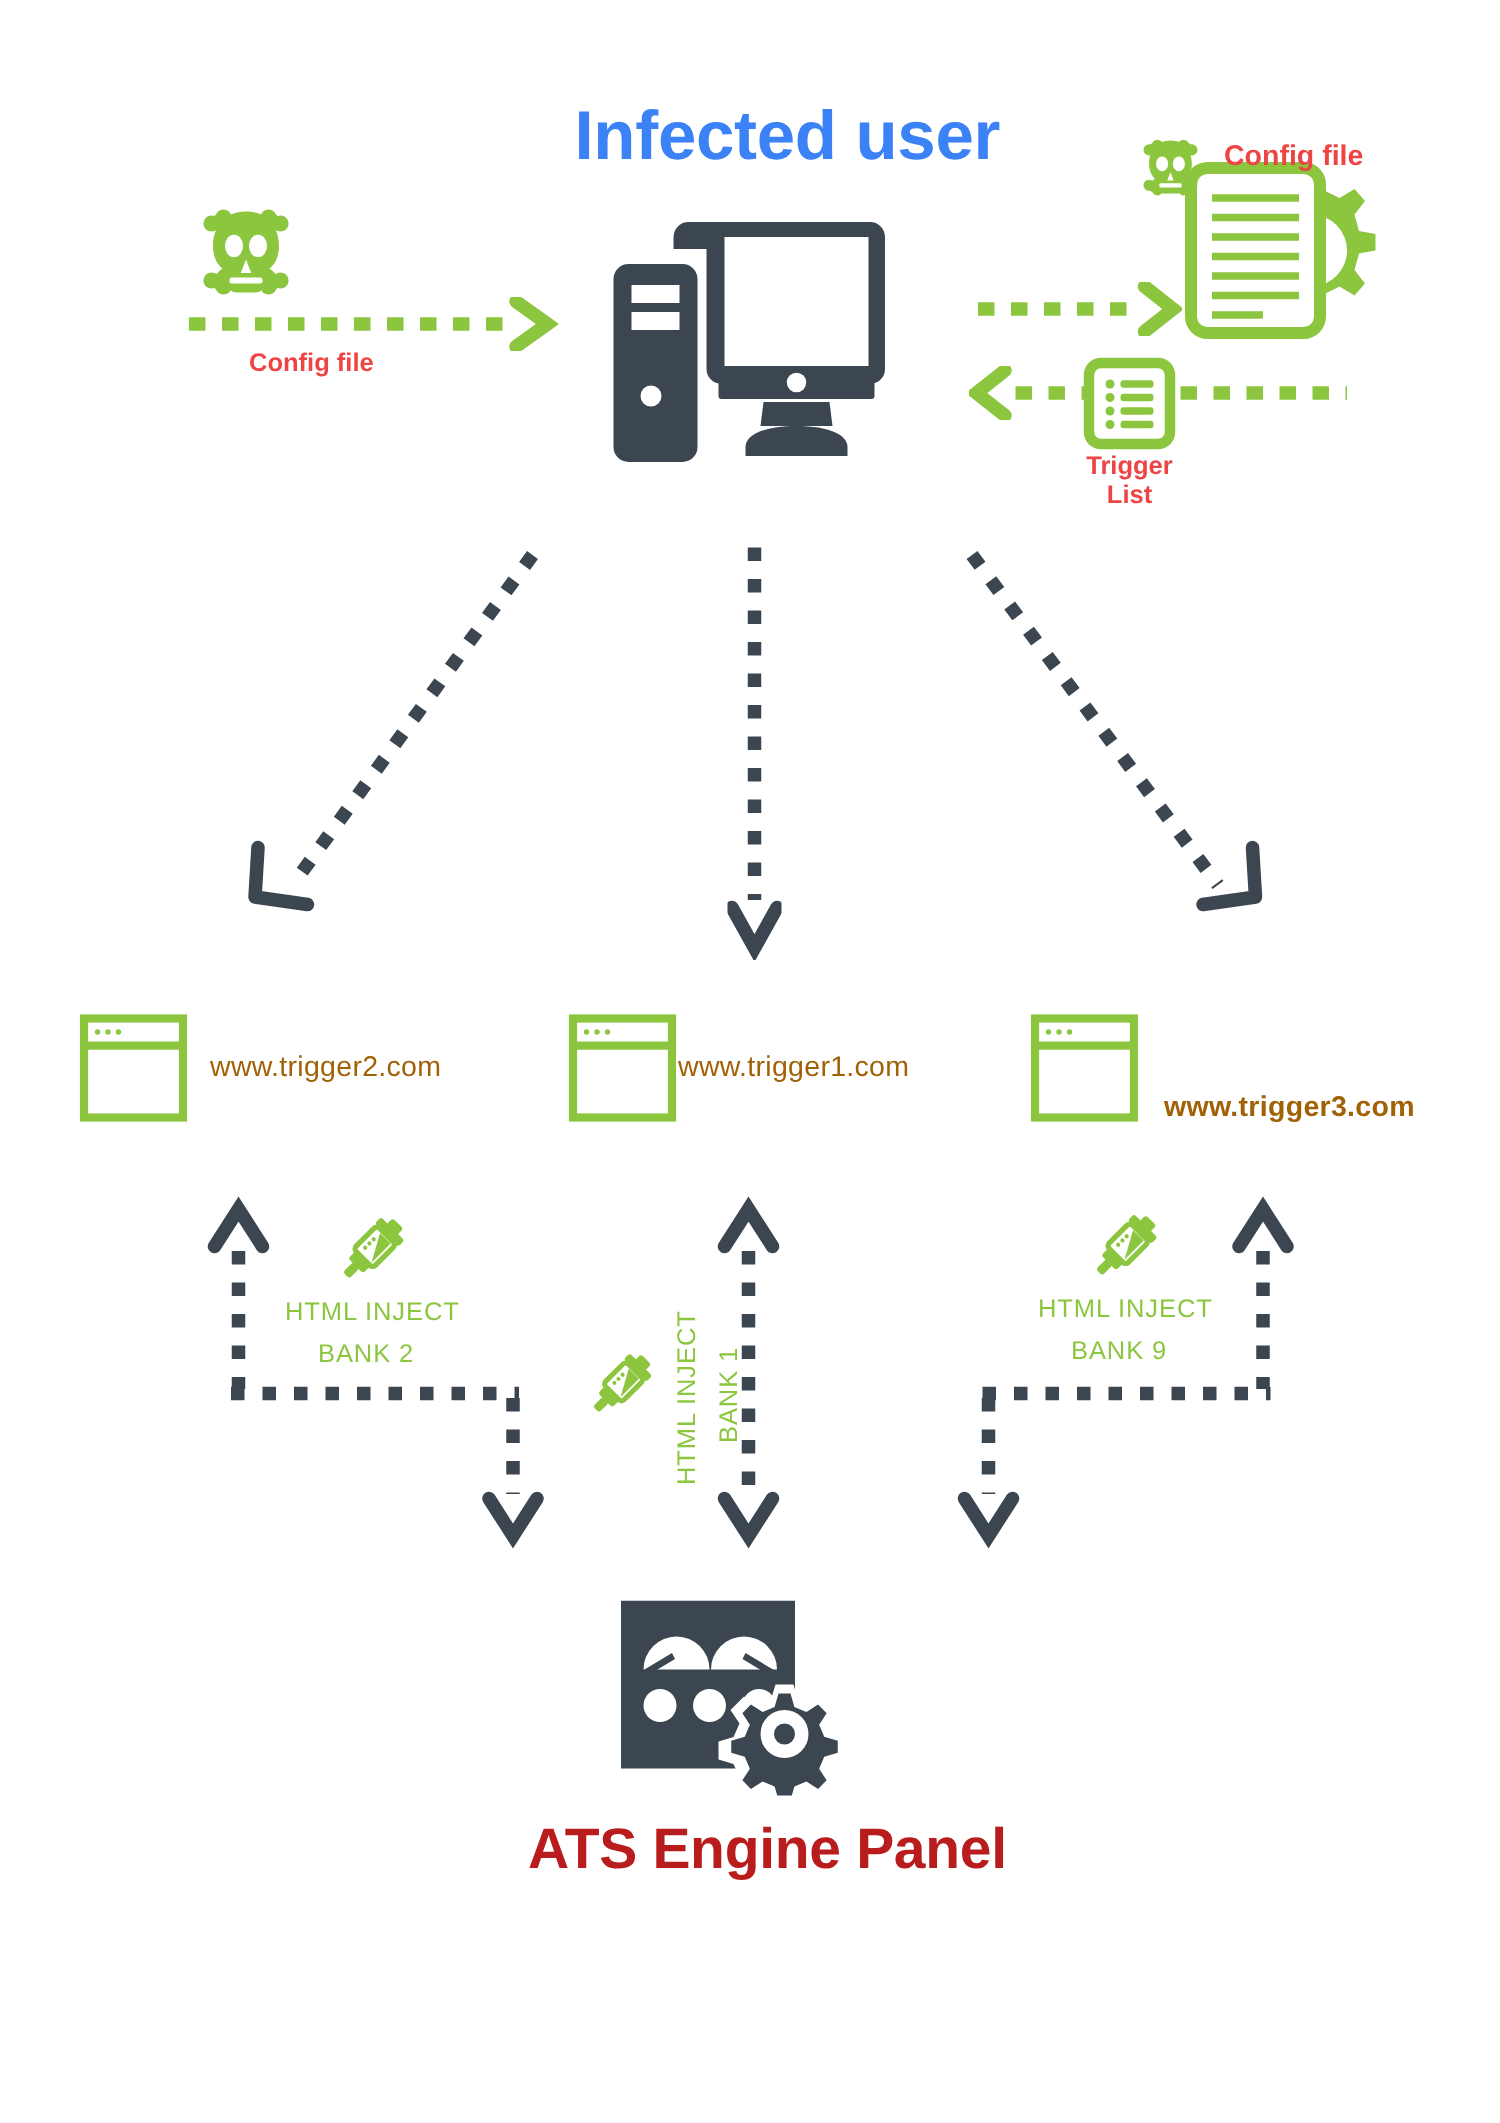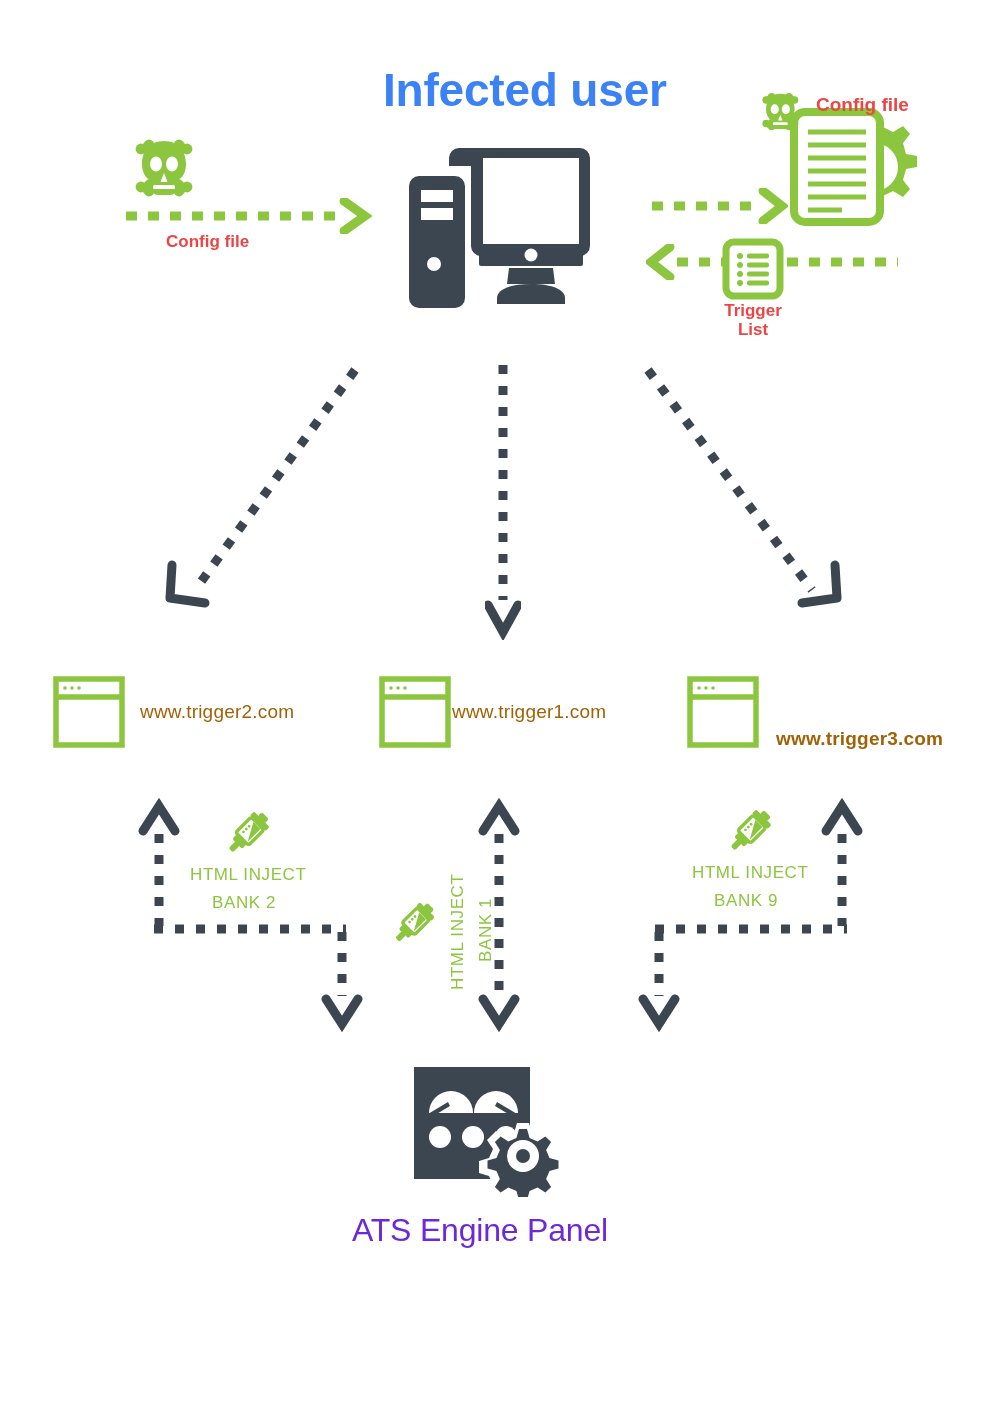--- a/index.html
+++ b/index.html
@@ -44,23 +44,23 @@
   }
   .label-green-bank {
     font-size: 17px;
     font-weight: normal;
     color: #8cc63f;
     white-space: nowrap;
     letter-spacing: 0.6px;
     line-height: 1.55;
   }
   .title-big {
-    font-size: 32px;
-    font-weight: normal;
-    color: #6d28d9;
+    font-size: 38px;
+    font-weight: bold;
+    color: #b91c1c;
     white-space: nowrap;
     letter-spacing: -0.2px;
   }
   .rot90 {
     transform: rotate(-90deg);
     transform-origin: 0 0;
   }
   .ctr { text-align: center; }
 </style>
 </head>

